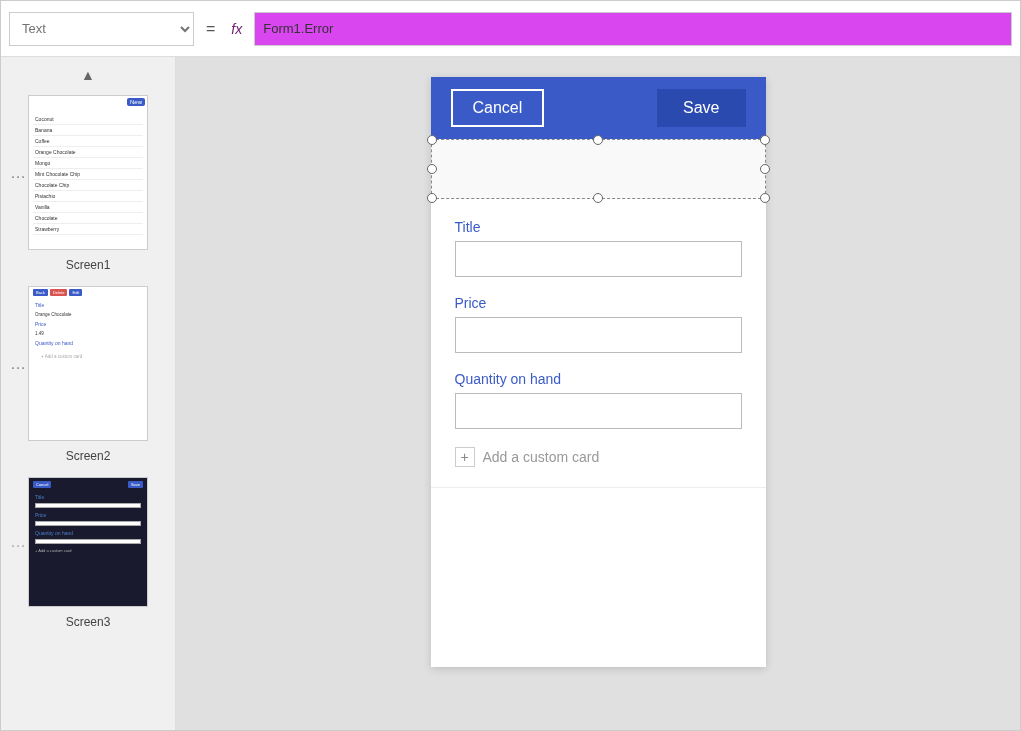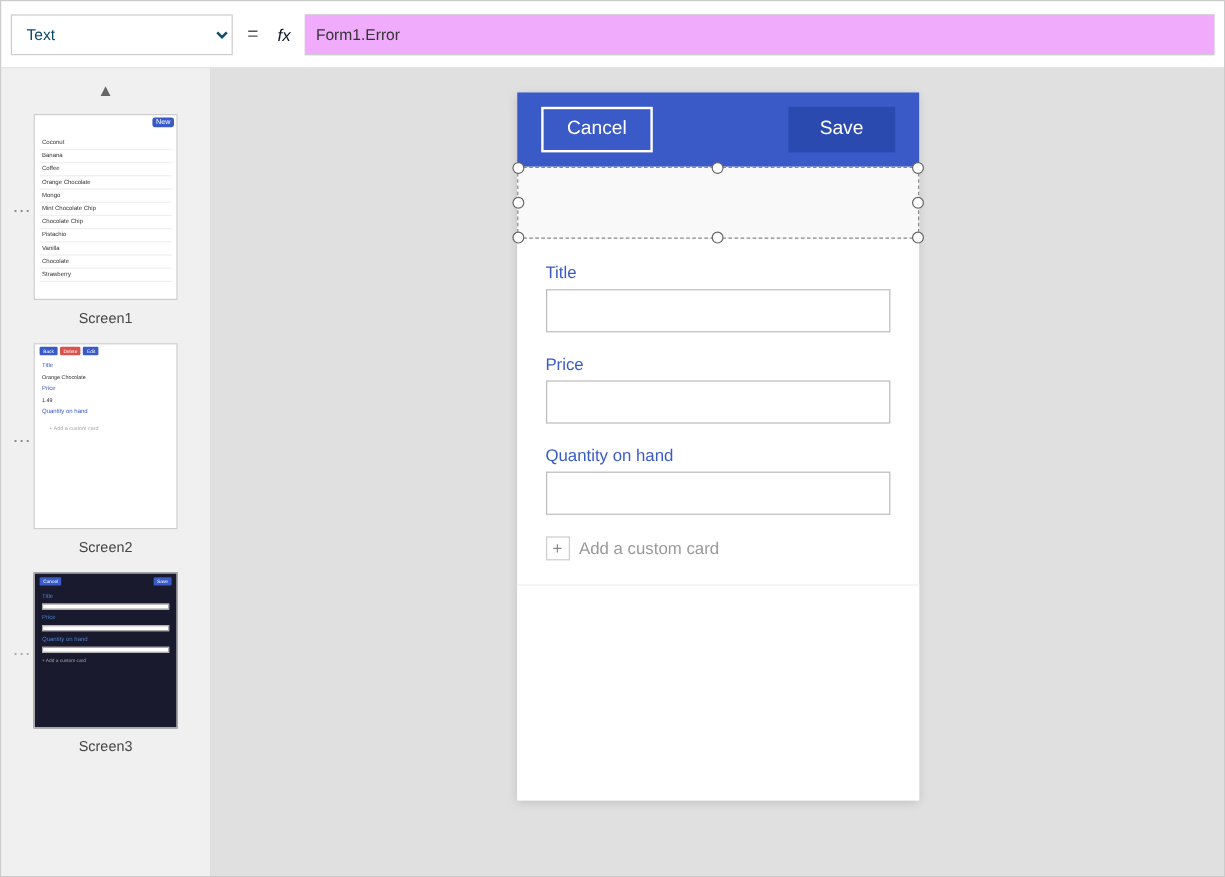--- a/index.html
+++ b/index.html
@@ -21,42 +21,42 @@
       border-bottom: 1px solid #ddd;
       padding: 0 8px;
       gap: 8px;
     }
     .toolbar-select {
       width: 185px;
       height: 34px;
       border: 1px solid #ccc;
       padding: 4px 8px;
       font-size: 13px;
-      color: #0c4a6e;
+      color: #737373;
       background: #fff;
     }
     .toolbar-equals {
       font-size: 16px;
       color: #555;
       padding: 0 4px;
     }
     .toolbar-fx {
       font-size: 14px;
-      color: #0f172a;
+      color: #701a75;
       font-style: italic;
       padding: 0 4px;
     }
     .toolbar-formula-bar {
       flex: 1;
       height: 34px;
       border: 1px solid #ccc;
       padding: 4px 8px;
       font-size: 13px;
       color: #333;
-      background: #f0abfc;
+      background: #d946ef;
     }
 
     
     .main-layout {
       display: flex;
       height: calc(731px - 56px);
     }
 
     
     .left-panel {

